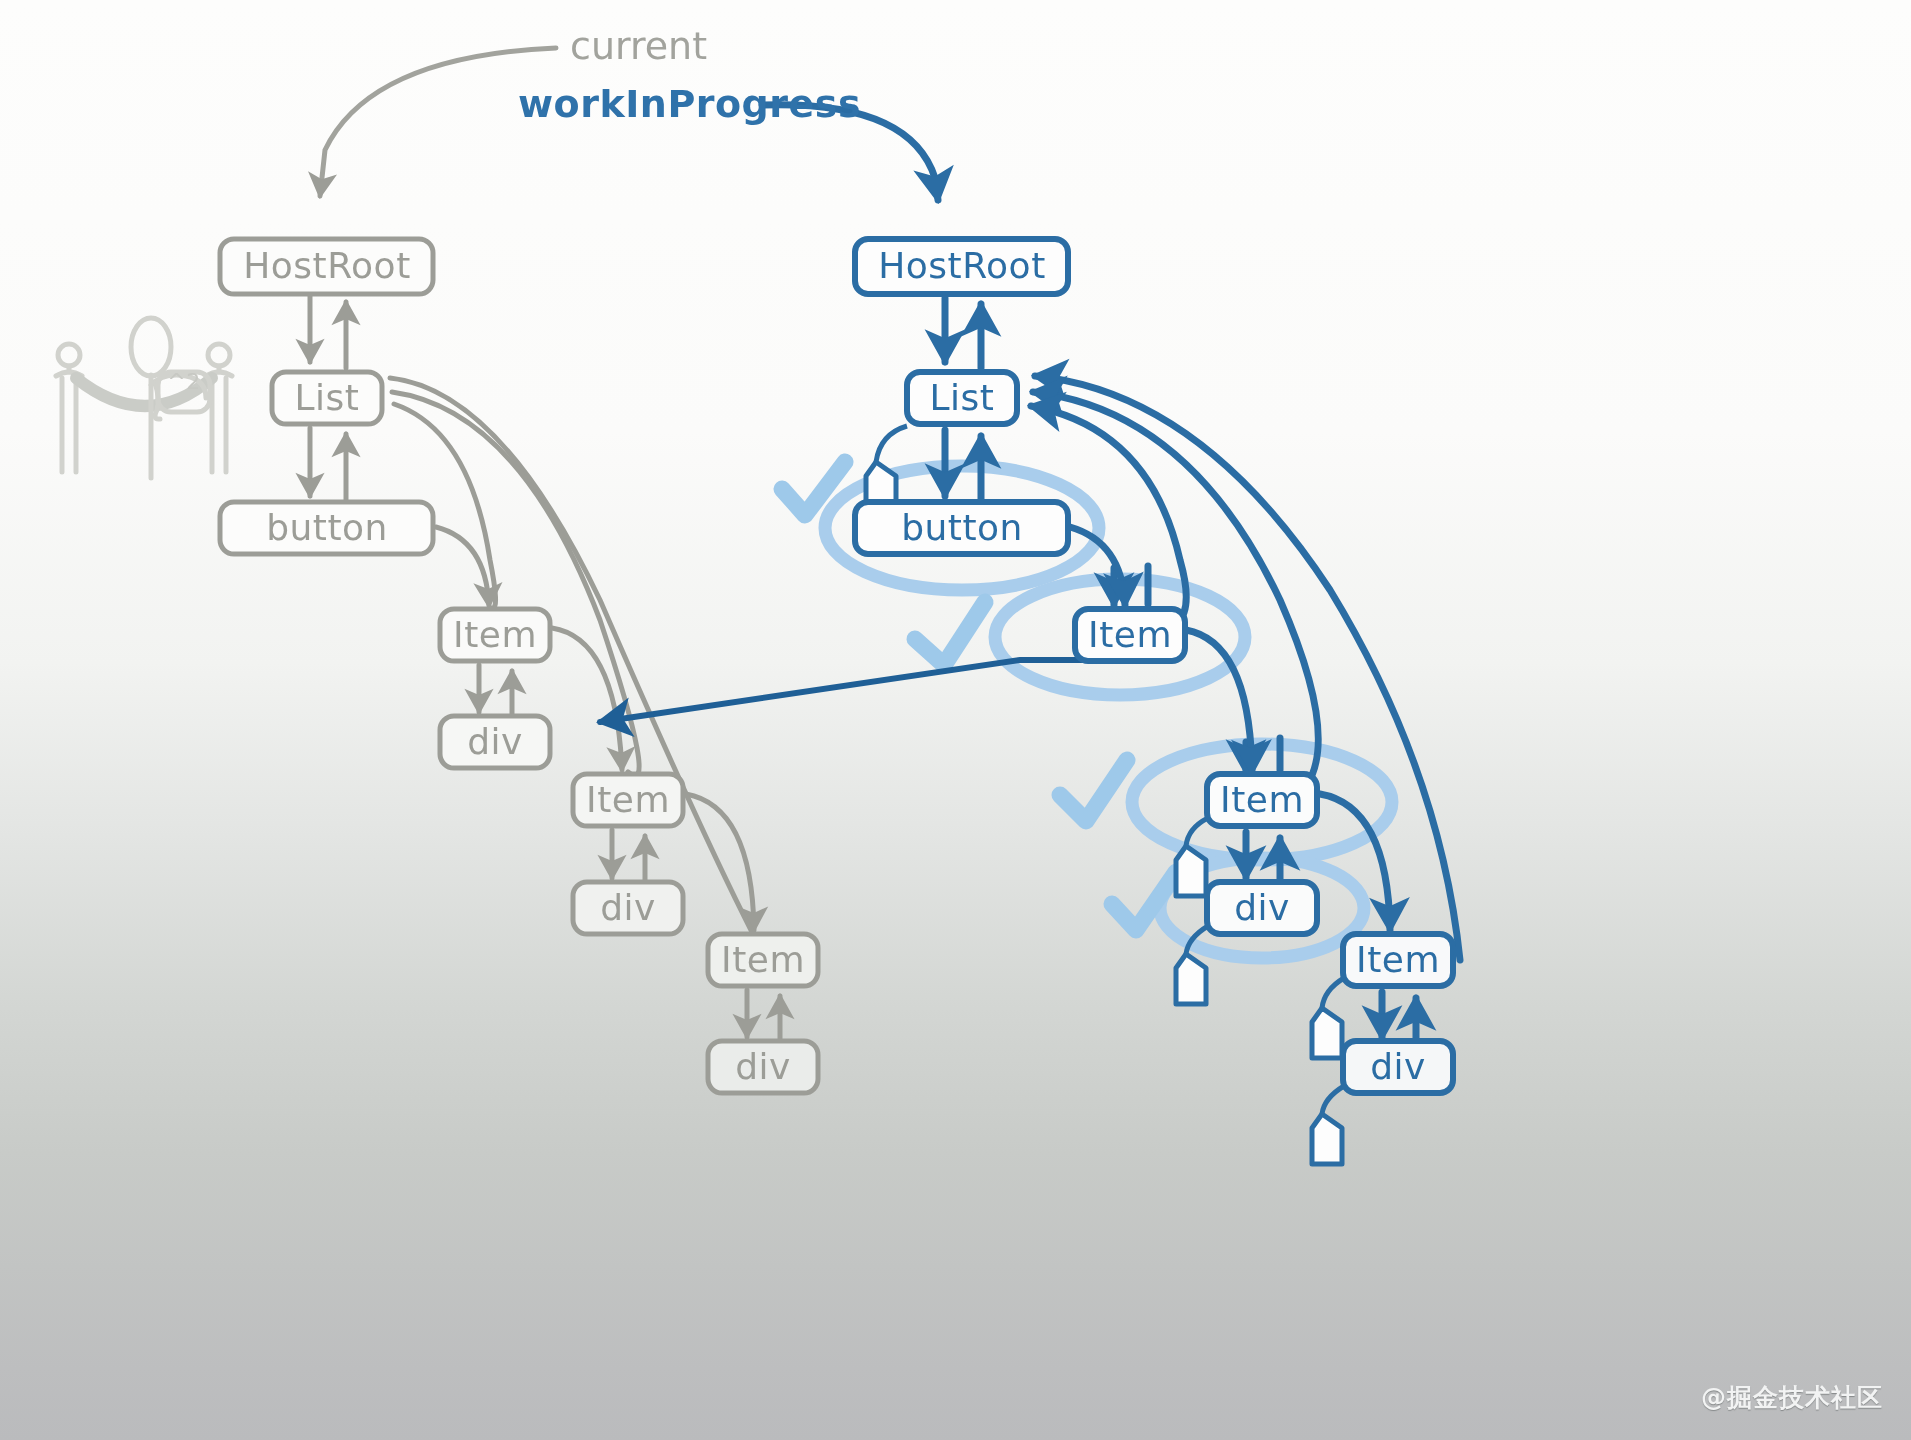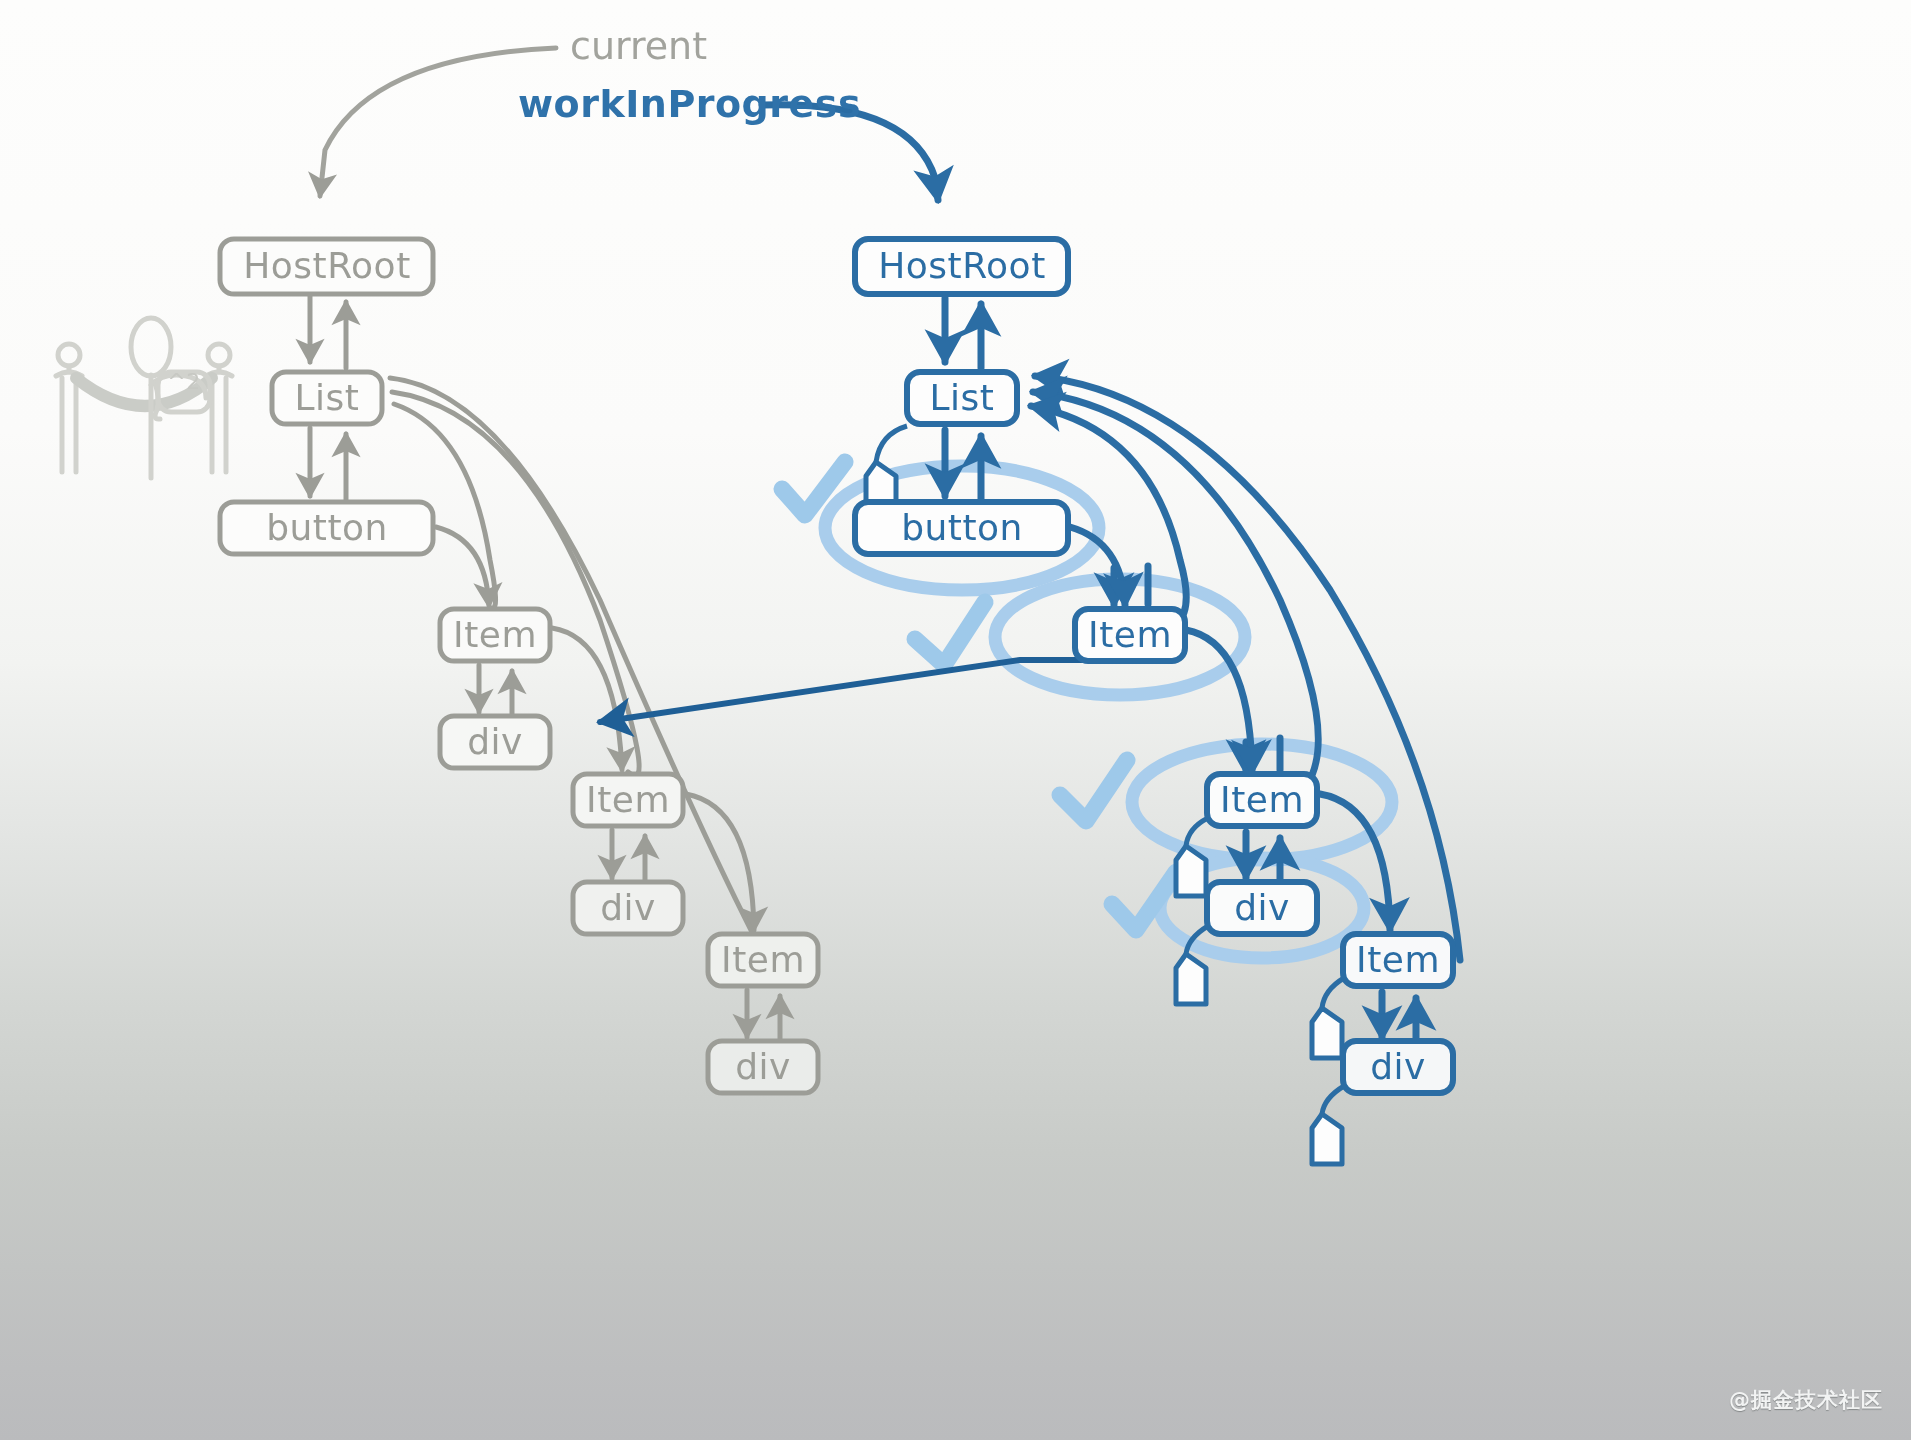--- a/index.html
+++ b/index.html
@@ -49,21 +49,21 @@
     font-size: 38px;
     dominant-baseline: middle;
   }
   .annot-current { fill: #a2a39d; }
   .annot-wip { fill: #2f72aa; font-weight: 600; letter-spacing: .5px;}
   .watermark {
     position: absolute;
     right: 28px;
     bottom: 26px;
     font-family: "DejaVu Sans", sans-serif;
-    font-size: 21px;
+    font-size: 25px;
     font-weight: 700;
     color: #f2f3f3;
     text-shadow: 0 1px 1px rgba(90,95,95,.55);
     letter-spacing: 1px;
     user-select: none;
     text-align: right;
   }
 </style>
 </head>
 <body>

